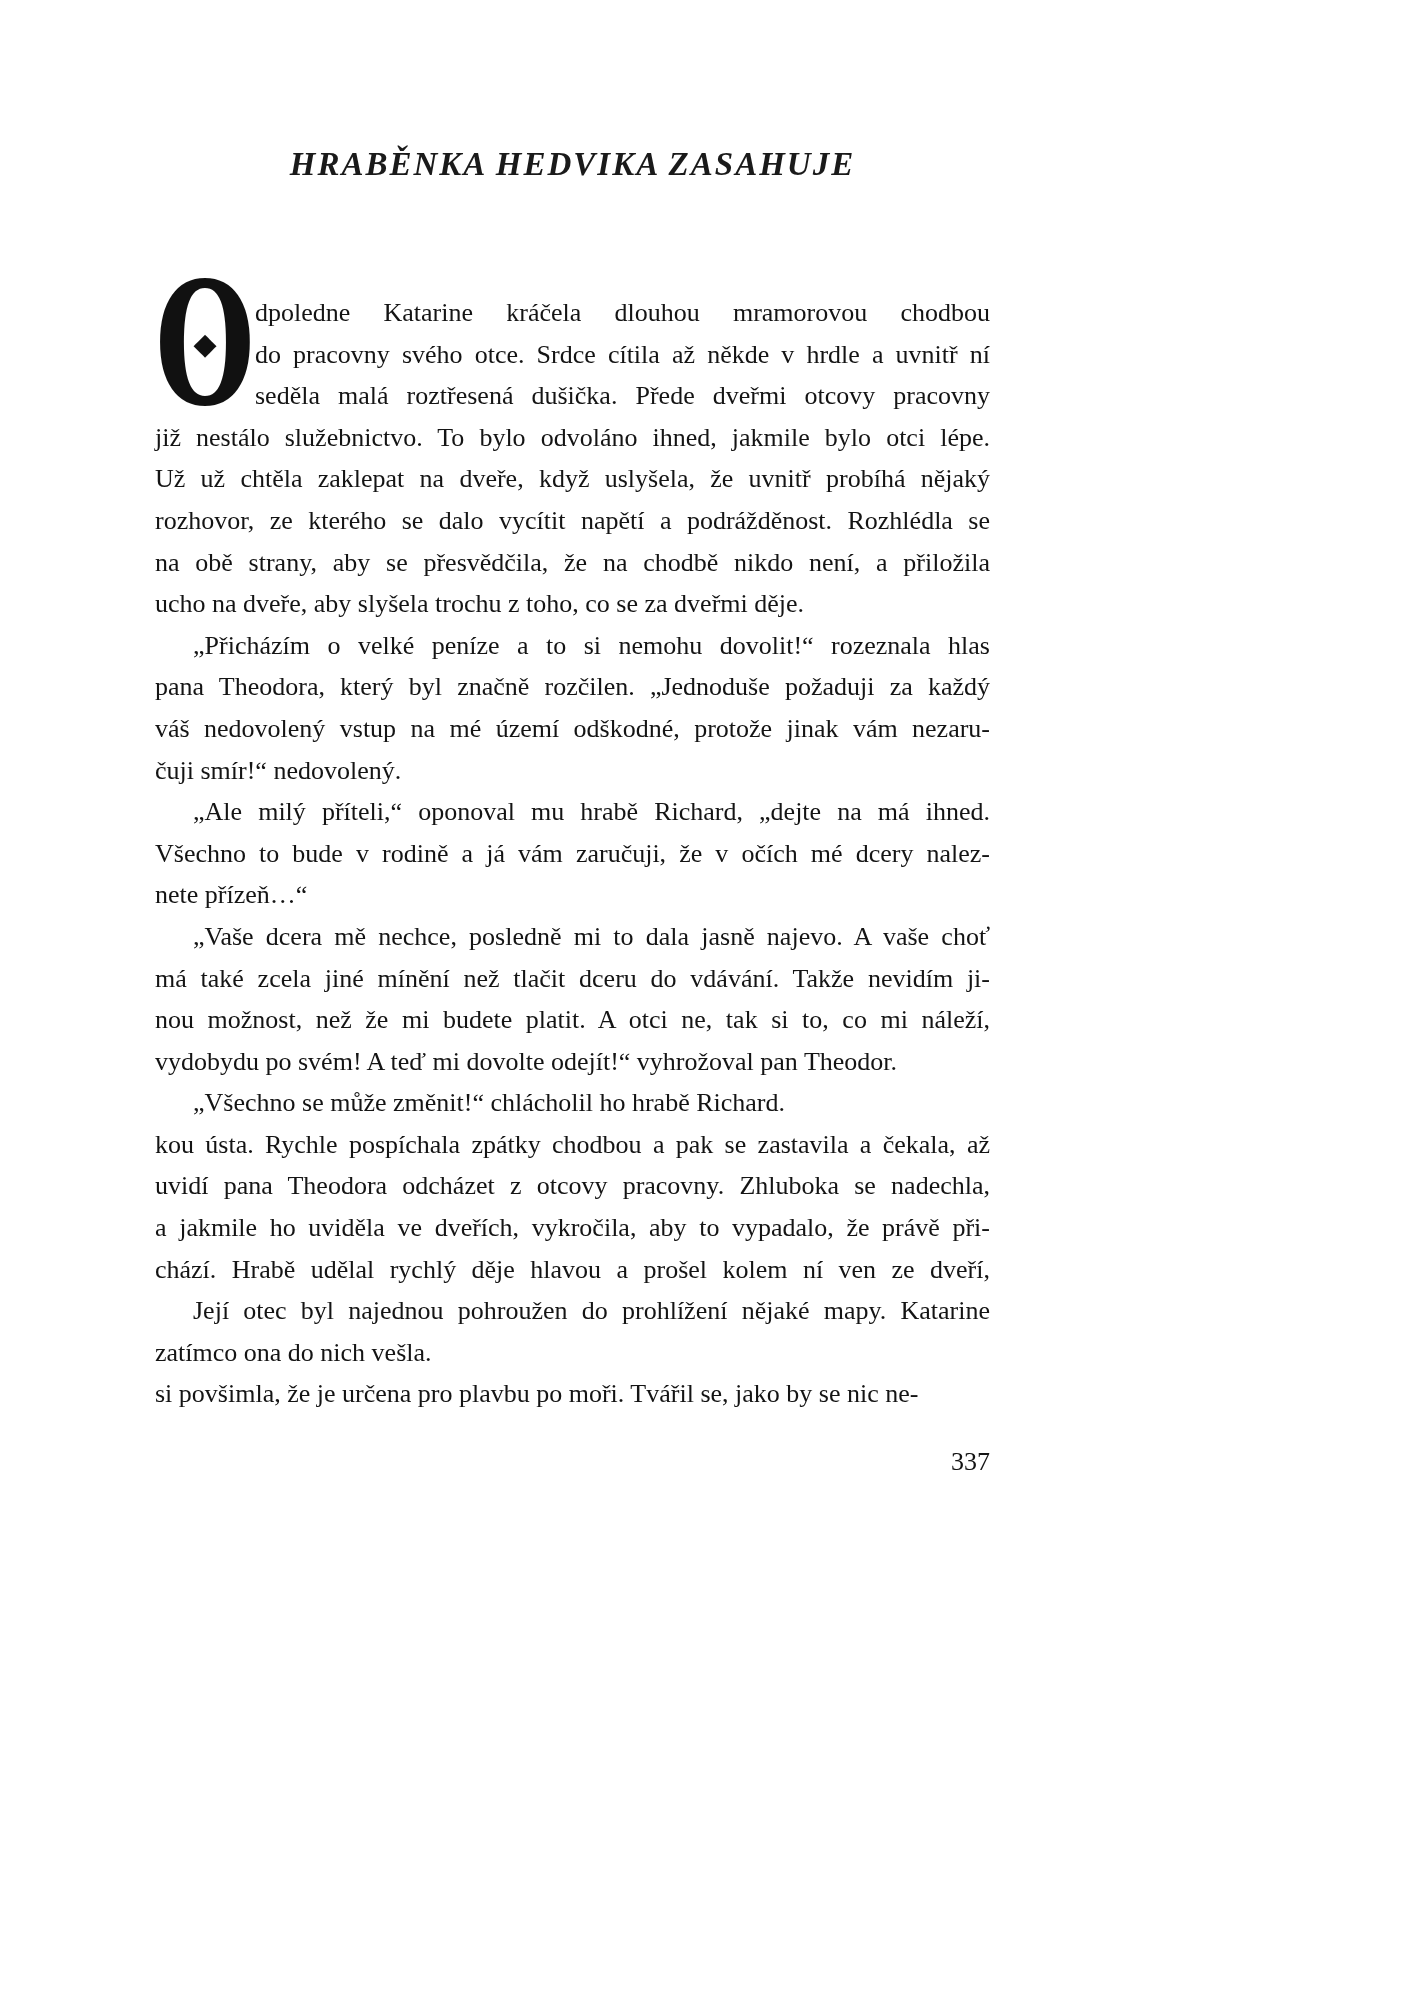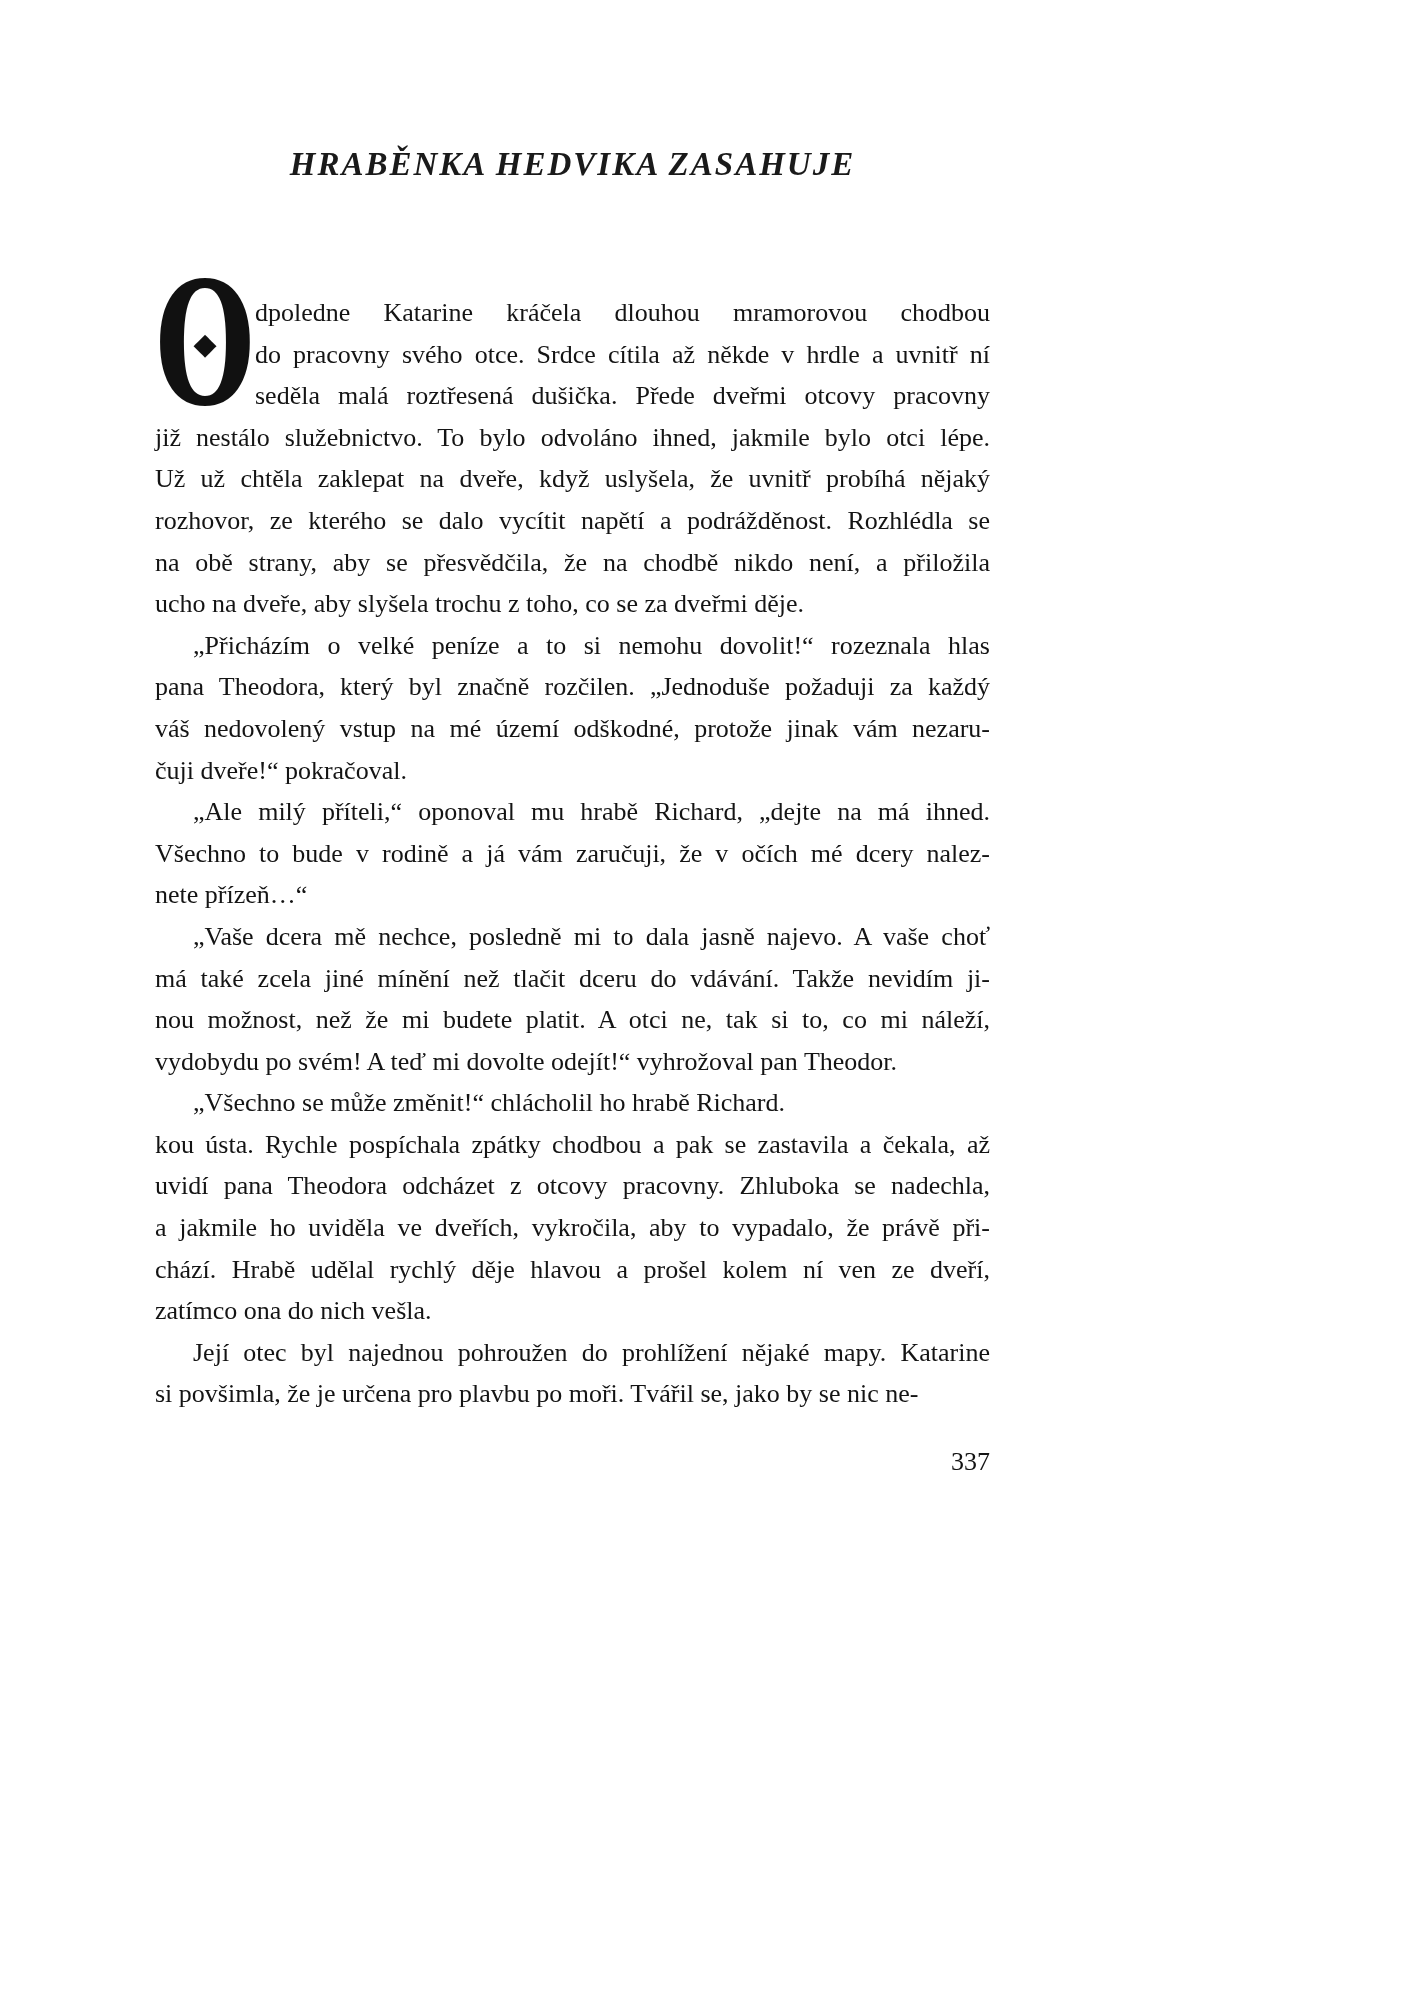--- a/index.html
+++ b/index.html
@@ -99,35 +99,35 @@
         <div class="line dc">do pracovny svého otce. Srdce cítila až někde v hrdle a uvnitř ní</div>
         <div class="line dc">seděla malá roztřesená dušička. Přede dveřmi otcovy pracovny</div>
         <div class="line">již nestálo služebnictvo. To bylo odvoláno ihned, jakmile bylo otci lépe.</div>
         <div class="line">Už už chtěla zaklepat na dveře, když uslyšela, že uvnitř probíhá nějaký</div>
         <div class="line">rozhovor, ze kterého se dalo vycítit napětí a podrážděnost. Rozhlédla se</div>
         <div class="line">na obě strany, aby se přesvědčila, že na chodbě nikdo není, a přiložila</div>
         <div class="line last">ucho na dveře, aby slyšela trochu z toho, co se za dveřmi děje.</div>
         <div class="line indent">„Přicházím o velké peníze a to si nemohu dovolit!“ rozeznala hlas</div>
         <div class="line">pana Theodora, který byl značně rozčilen. „Jednoduše požaduji za každý</div>
         <div class="line">váš nedovolený vstup na mé území odškodné, protože jinak vám nezaru-</div>
-        <div class="line last">čuji dveře!“ pokračoval.</div>
+        <div class="line last">čuji smír!“ nedovolený.</div>
         <div class="line indent">„Ale milý příteli,“ oponoval mu hrabě Richard, „dejte na má ihned.</div>
         <div class="line">Všechno to bude v rodině a já vám zaručuji, že v očích mé dcery nalez-</div>
         <div class="line last">nete přízeň…“</div>
         <div class="line indent">„Vaše dcera mě nechce, posledně mi to dala jasně najevo. A vaše choť</div>
         <div class="line">má také zcela jiné mínění než tlačit dceru do vdávání. Takže nevidím ji-</div>
         <div class="line">nou možnost, než že mi budete platit. A otci ne, tak si to, co mi náleží,</div>
         <div class="line last">vydobydu po svém! A teď mi dovolte odejít!“ vyhrožoval pan Theodor.</div>
         <div class="line last indent">„Všechno se může změnit!“ chlácholil ho hrabě Richard.</div>
         <div class="line">kou ústa. Rychle pospíchala zpátky chodbou a pak se zastavila a čekala, až</div>
         <div class="line">uvidí pana Theodora odcházet z otcovy pracovny. Zhluboka se nadechla,</div>
         <div class="line">a jakmile ho uviděla ve dveřích, vykročila, aby to vypadalo, že právě při-</div>
         <div class="line">chází. Hrabě udělal rychlý děje hlavou a prošel kolem ní ven ze dveří,</div>
+        <div class="line indent">Její otec byl najednou pohroužen do prohlížení nějaké mapy. Katarine</div>
         <div class="line last">zatímco ona do nich vešla.</div>
-        <div class="line indent">Její otec byl najednou pohroužen do prohlížení nějaké mapy. Katarine</div>
         <div class="line last">si povšimla, že je určena pro plavbu po moři. Tvářil se, jako by se nic ne-</div>
       </div>
     <div class="drop-cap">
       <span class="dc-letter">O</span>
       <span class="dc-diamond">◆</span>
     </div>
     <div class="page-number">337</div>
   </div>
 </div>
 

